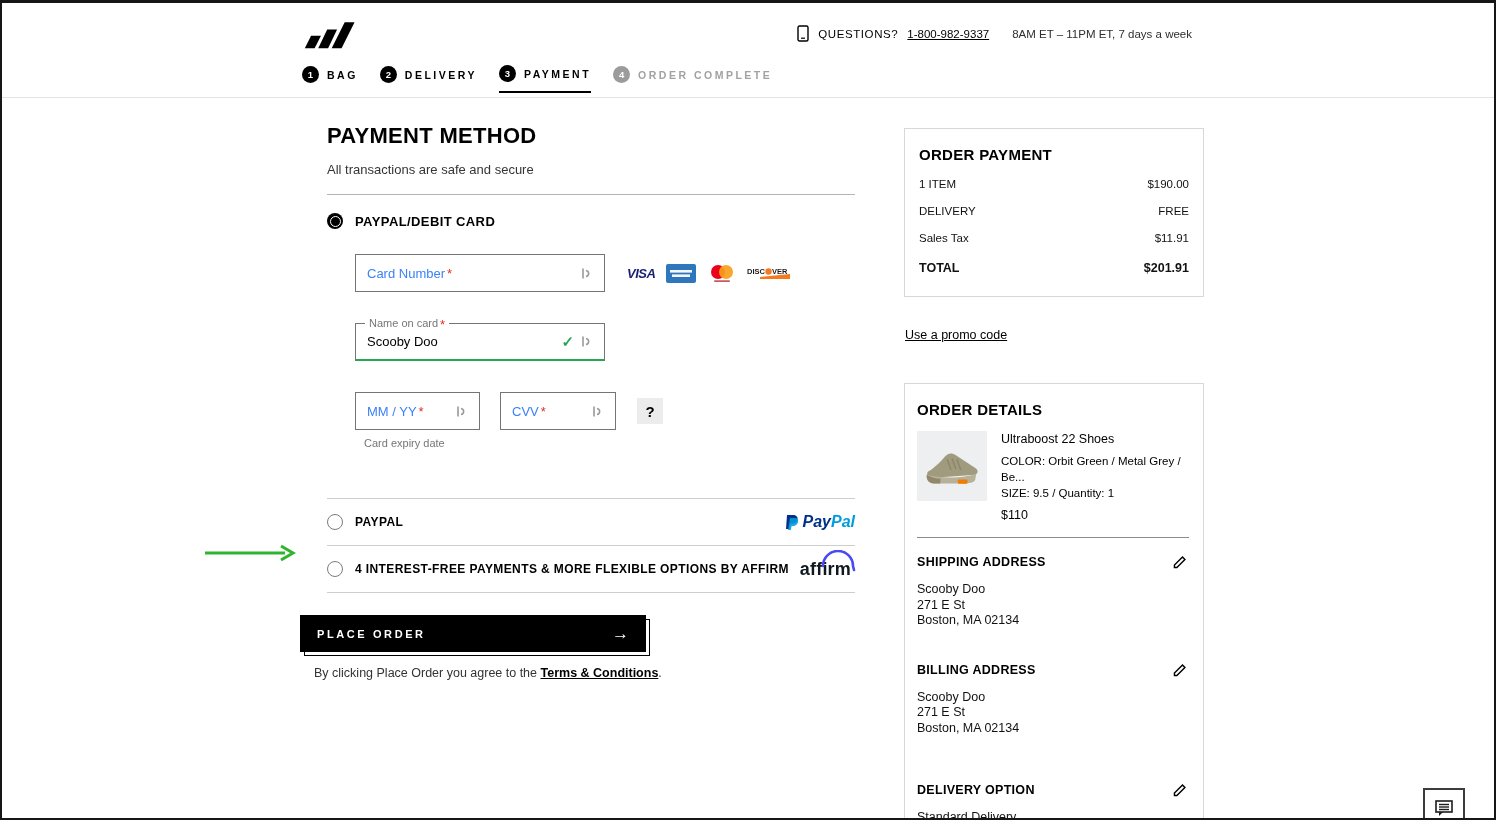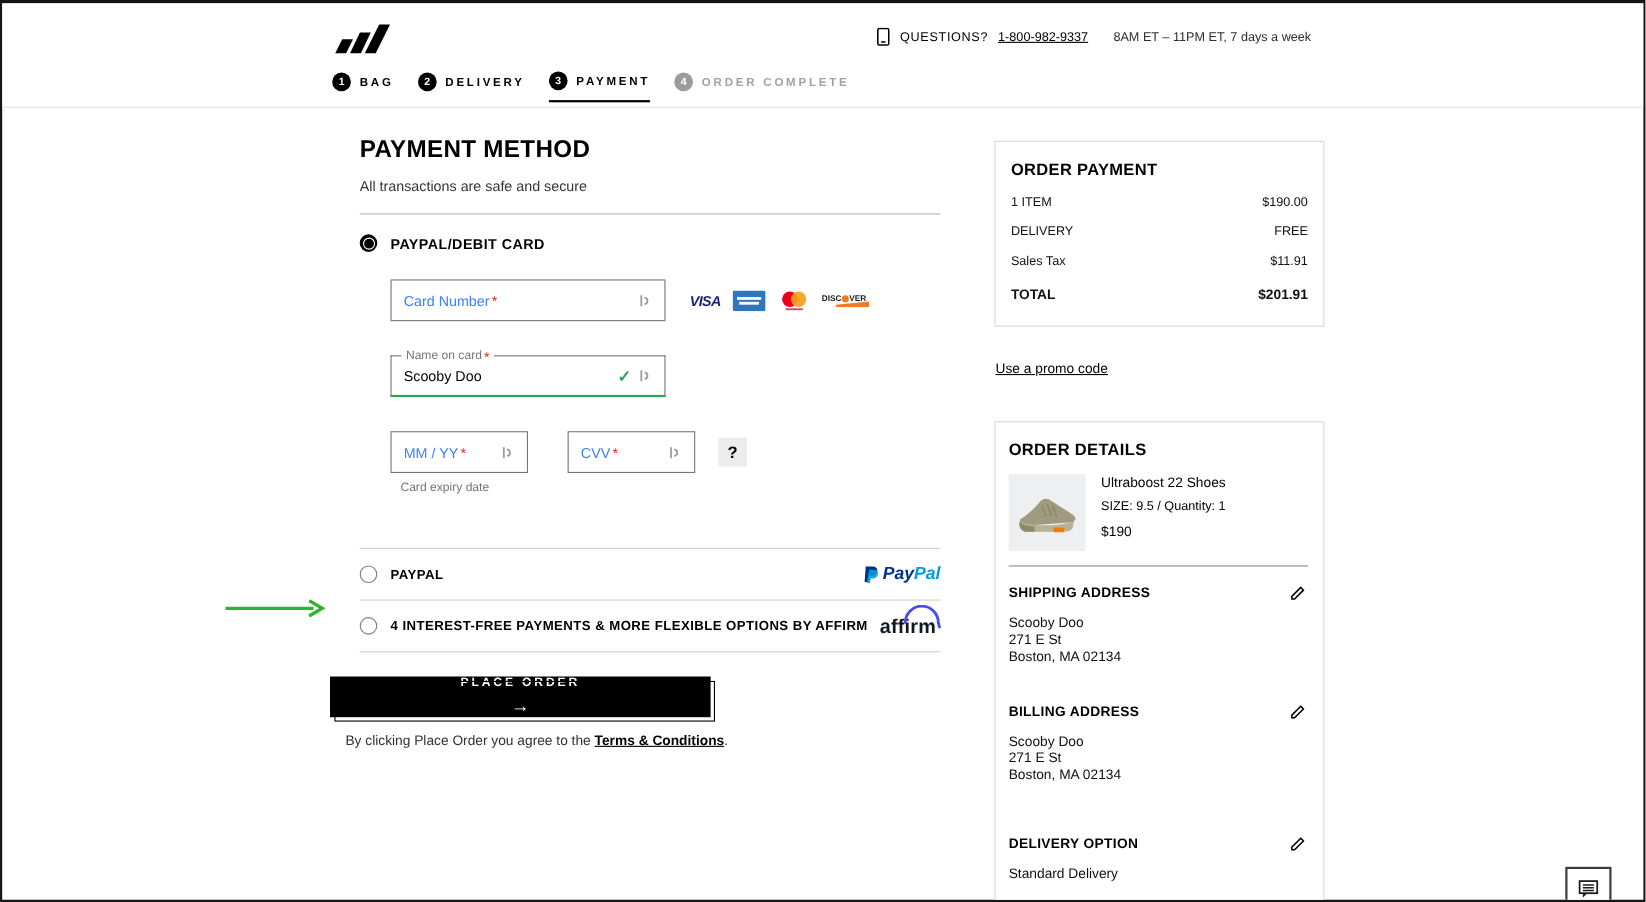--- a/index.html
+++ b/index.html
@@ -42,37 +42,37 @@
   .fill-ic{margin-left:auto;flex:none;}
   .cardnum-row{display:flex;align-items:center;margin-top:25px;}
   .brand-icons{display:flex;align-items:center;gap:11px;margin-left:22px;}
   .field.name{margin-top:31px;border-bottom:2px solid #27a653;}
   .float-label{position:absolute;top:-7px;left:9px;background:#fff;padding:0 4px;font-size:11px;color:#767677;display:flex;}
   .name-val{font-size:13px;color:#000;}
   .check{color:#27a653;font-size:15px;font-weight:bold;margin-left:auto;}
   .check + .fill-ic{margin-left:6px;}
   .exp-row{display:flex;align-items:center;margin-top:31px;}
   .field.small{width:125px;}
-  .field.cvv{width:116px;margin-left:36px;}
+  .field.cvv{width:116px;margin-left:20px;}
   .help-btn{width:26px;height:26px;background:#ececec;margin-left:21px;display:flex;align-items:center;
     justify-content:center;font-size:15px;font-weight:bold;cursor:pointer;border:none;}
   .helper{font-size:11px;color:#767677;margin-top:7px;margin-left:9px;}
   .hr.before-opts{margin-top:49px;}
   .opt-row{height:46px;display:flex;align-items:center;border-bottom:1px solid #cecece;}
   .opt-row .opt-label{margin-left:12px;font-size:12px;}
   .opt-logo{margin-left:auto;}
   
   .pp{display:flex;align-items:center;gap:4px;font-style:italic;font-weight:bold;font-size:16px;}
   .pp .pay{color:#003087;}.pp .pal{color:#009cde;}
   
   .affirm{position:relative;font-weight:bold;font-size:18px;color:#101820;letter-spacing:0.2px;padding-right:4px;}
   .affirm svg{position:absolute;top:-9px;right:-2px;}
   
   .place-order{position:absolute;left:298px;top:612px;width:346px;height:37px;background:#000;color:#fff;
-    border:none;display:flex;align-items:center;justify-content:space-between;padding:0 17px;cursor:pointer;flex-direction:column;}
+    border:none;display:flex;align-items:center;justify-content:space-between;padding:0 17px;cursor:pointer;}
   .place-order::after{content:"";position:absolute;left:4px;top:4px;width:100%;height:100%;
     border:1px solid #000;pointer-events:none;box-sizing:border-box;}
   .po-label{font-size:11px;font-weight:bold;letter-spacing:2.6px;font-family:"Liberation Sans",sans-serif;color:#fff;}
   .po-arrow{font-size:17px;color:#fff;}
   .terms{position:absolute;left:312px;top:663px;font-size:12.5px;color:#333;}
   .terms a{color:#000;font-weight:bold;text-decoration:underline;}
   
   .annot-arrow{position:absolute;left:201px;top:541px;}
   
   .card{box-sizing:border-box;border:1px solid #d8d8d8;background:#fff;}
@@ -297,22 +297,23 @@
             <line x1="27" y1="25" x2="31" y2="36"></line>
             <line x1="32" y1="24" x2="36" y2="35"></line>
             <line x1="37" y1="25" x2="41" y2="36"></line>
           </g>
           <rect x="38" y="46" width="10" height="4.4" rx="1" fill="#f07c00"></rect>
           <path d="M6 41 C10 44 16 45 20 45 L20 50 L13 50 C8 50 5.5 46 6 41Z" fill="#90896c"></path>
         </svg>
       </div>
       <div class="prod-info">
         <div class="prod-name">Ultraboost 22 Shoes</div>
+        <div>COLOR: Orbit Green / Metal Grey / Be...</div>
         <div>SIZE: 9.5 / Quantity: 1</div>
-        <div class="prod-price">$190</div>
+        <div class="prod-price">$110</div>
       </div>
     </div>
 
     <div class="hr"></div>
 
     <div class="dsec">
       <div class="dsec-head">
         <span class="dsec-title">SHIPPING ADDRESS</span>
         <button class="edit-btn">
           <svg width="15" height="15" viewBox="0 0 16 16">

